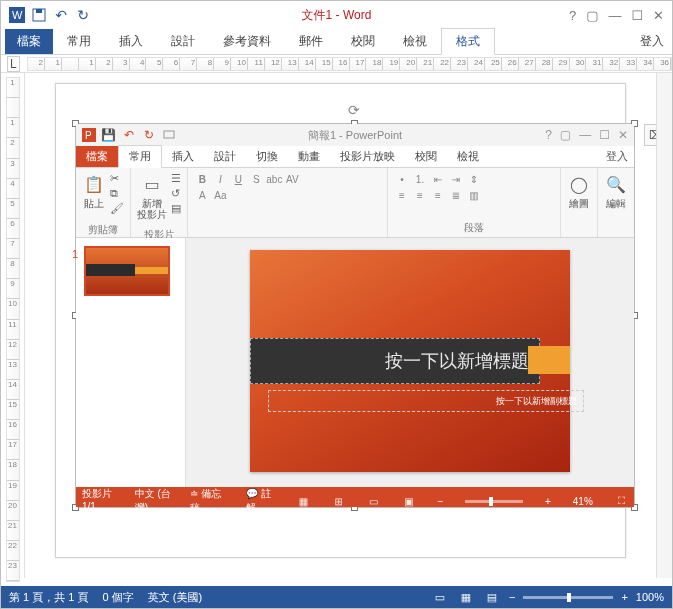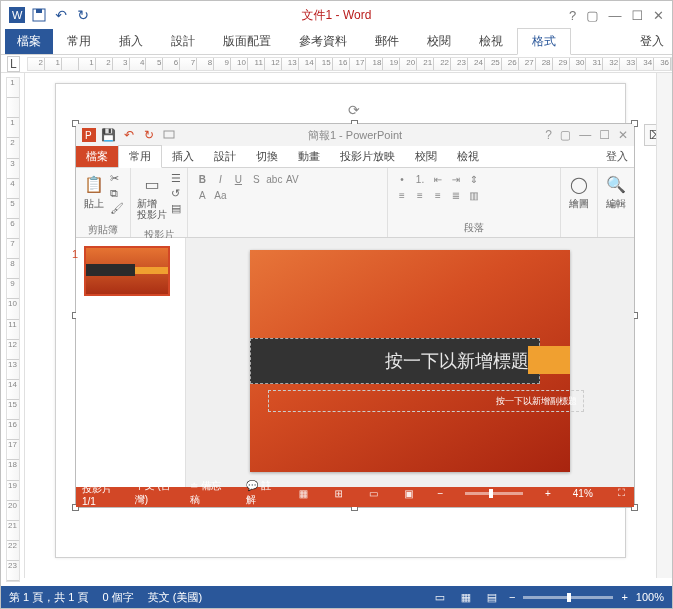--- a/index.html
+++ b/index.html
@@ -56,40 +56,40 @@
 .pp-ribbon-tabs .tab { padding:3px 10px; font-size:11px; color:#444; }
 .pp-ribbon-tabs .tab.active { border:1px solid #d4d4d4; border-bottom:1px solid #fff; background:#fff; margin-bottom:-1px; }
 .pp-ribbon-tabs .signin { position:absolute; right:6px; bottom:3px; font-size:11px; color:#555; }
 
 .pp-ribbon { height:70px; background:#f7f7f7; border-bottom:1px solid #d4d4d4; display:flex; font-size:10px; color:#666; }
 .grp { border-right:1px solid #e0e0e0; padding:4px 6px 2px; display:flex; flex-direction:column; justify-content:space-between; }
 .grp .tools { display:flex; gap:4px; align-items:flex-start; }
 .grp .lbl { text-align:center; font-size:10px; color:#777; margin-top:8px; }
 .bigbtn { display:flex; flex-direction:column; align-items:center; gap:2px; }
 .bigbtn .ico { width:24px; height:24px; display:flex; align-items:center; justify-content:center; font-size:16px; }
-.bigbtn .cap { font-size:10px; color:#555; line-height:11px; text-align:left; }
+.bigbtn .cap { font-size:10px; color:#555; line-height:11px; text-align:center; }
 .minirow { display:flex; gap:2px; }
 .minirow span { width:16px; height:14px; display:flex; align-items:center; justify-content:center; font-size:10px; color:#888; border:1px solid transparent; }
 .grp .tools.col { flex-direction:column; gap:2px; }
 
 .pp-body { flex:1; display:flex; }
 .pp-thumbs { width:110px; background:#fff; border-right:1px solid #e0e0e0; padding:8px; }
 .thumb { width:86px; height:50px; border:2px solid #d24726; background:linear-gradient(#e67332,#aa2f14); position:relative; }
 .thumb-num { position:absolute; left:-14px; top:0; font-size:11px; color:#d24726; }
 .thumb .tbar { position:absolute; left:0; top:16px; width:60%; height:12px; background:#2b2b2b; }
 .thumb .tbar2 { position:absolute; right:0; top:19px; width:40%; height:7px; background:#f0a030; }
 .pp-slide-area { flex:1; background:#f0f0f0; display:flex; align-items:flex-start; justify-content:center; padding:12px; }
 .slide { width:320px; height:222px; background:linear-gradient(150deg,#e77539 0%, #d54e23 40%, #a8240f 100%); position:relative; box-shadow:0 1px 3px rgba(0,0,0,.3); }
 .titlebar-dark { position:absolute; left:0; top:88px; width:290px; height:46px; background:#333; display:flex; align-items:center; justify-content:flex-end; padding-right:10px; border:1px dashed #aaa; }
 .titlebar-dark span { color:#e8e8e8; font-size:18px; }
 .accent-y { position:absolute; right:0; top:96px; width:42px; height:28px; background:#f0a030; }
 .subtitle-box { position:absolute; left:18px; top:140px; width:316px; height:22px; border:1px dashed #ccc; display:flex; align-items:center; justify-content:flex-end; padding-right:6px; }
 .subtitle-box span { color:#fff; font-size:9px; }
 
-.pp-status { height:20px; background:#d24726; color:#fff; display:flex; align-items:flex-end; font-size:10px; padding:0 6px; gap:10px; }
+.pp-status { height:20px; background:#d24726; color:#fff; display:flex; align-items:flex-start; font-size:10px; padding:0 6px; gap:10px; }
 .pp-status .right { margin-left:auto; display:flex; align-items:center; gap:22px; }
 .pp-status .vbtn { width:16px; height:14px; display:flex; align-items:center; justify-content:center; opacity:.9; }
 .zoom-track { width:70px; height:3px; background:rgba(255,255,255,.5); position:relative; }
 .zoom-track::after { content:""; position:absolute; left:24px; top:-3px; width:4px; height:9px; background:#fff; }
 
 .w-status { position:absolute; left:0; right:0; bottom:0; height:22px; background:#2a579a; color:#fff; display:flex; align-items:center; font-size:11px; padding:0 8px; gap:14px; }
 .w-status .right { margin-left:auto; display:flex; align-items:center; gap:8px; }
 .w-status .vbtn { width:18px; height:16px; display:flex; align-items:center; justify-content:center; opacity:.9; }
 .w-zoom-track { width:90px; height:3px; background:rgba(255,255,255,.5); position:relative; }
 .w-zoom-track::after { content:""; position:absolute; left:44px; top:-3px; width:4px; height:9px; background:#fff; }
@@ -123,21 +123,20 @@
     <span>☐</span>
     <span>✕</span>
   </div>
 </div>
 
 <div class="w-ribbon-tabs">
   <div class="filetab">檔案</div>
   <div class="tab">常用</div>
   <div class="tab">插入</div>
   <div class="tab">設計</div>
-  <div class="tab">版面配置</div>
   <div class="tab">參考資料</div>
   <div class="tab">郵件</div>
   <div class="tab">校閱</div>
   <div class="tab">檢視</div>
   <div class="tab active">格式</div>
   <div class="signin">登入</div>
 </div>
 
 <div class="w-ruler-h">
   <div class="ruler-bar">

